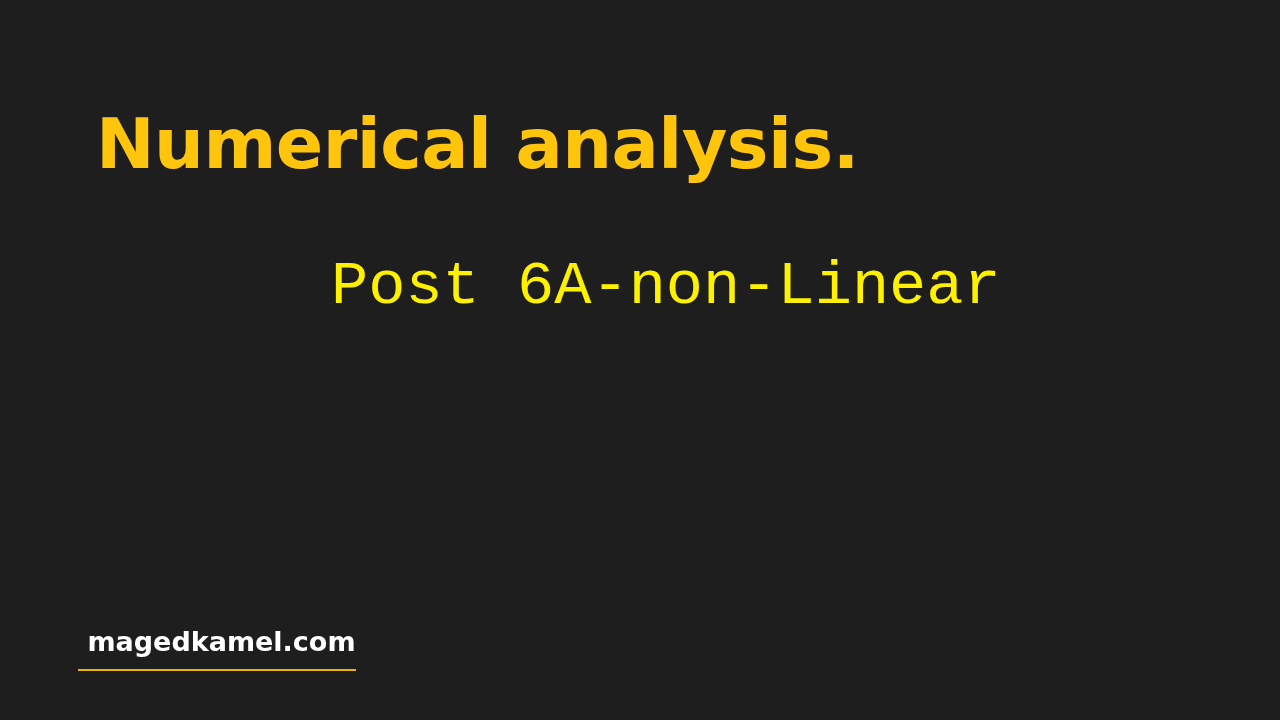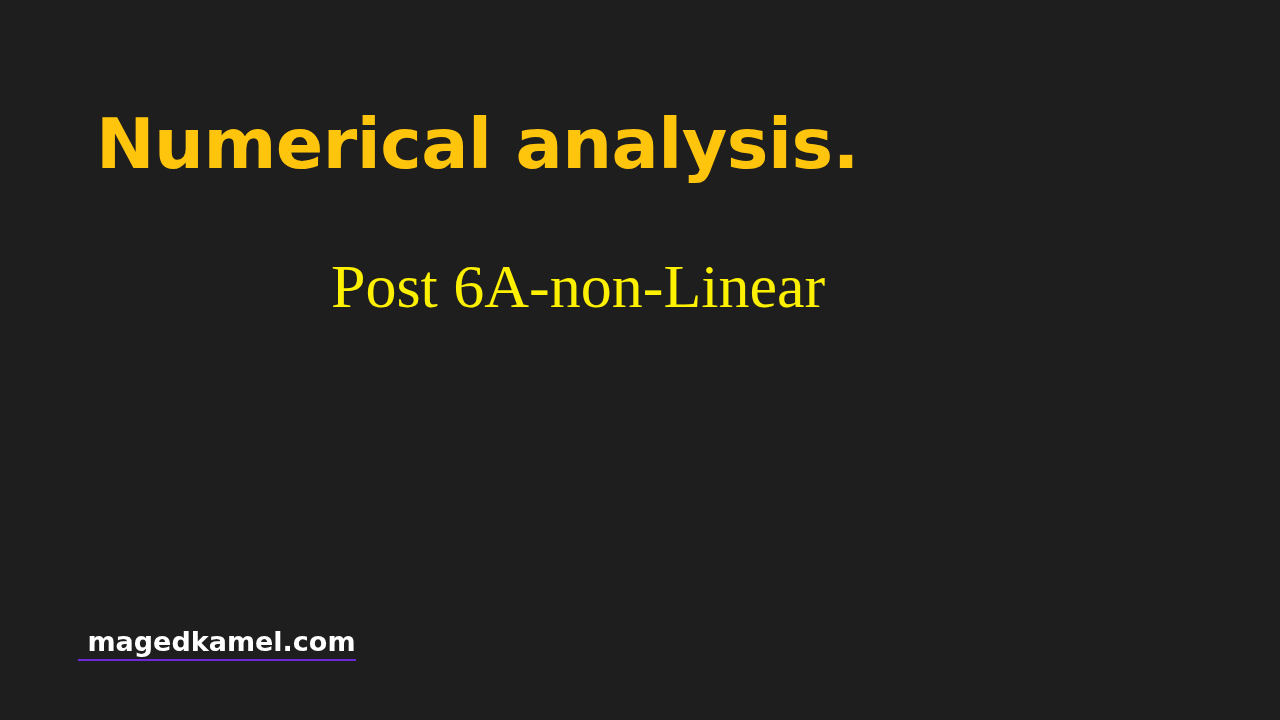--- a/index.html
+++ b/index.html
@@ -33,21 +33,21 @@
     letter-spacing: -0.5px;
     color: #FFC40C;
     white-space: nowrap;
   }
 
   
   .slide-subtitle {
     position: absolute;
     left: 331px;
     top: 203px;
-    font-family: Liberation Serif, serif;
+    font-family: Liberation Mono, monospace;
     font-size: 62px;
     font-weight: 400;
     line-height: 1.05;
     color: #FDF000;
     white-space: nowrap;
   }
 
   
   .slide-body {
     position: absolute;
@@ -64,22 +64,22 @@
   
   .slide-footer {
     position: absolute;
     left: 78px;
     top: 626px;
     font-family: "DejaVu Sans", sans-serif;
     font-size: 27px;
     font-weight: 700;
     color: #FFFFFF;
     text-decoration: none;
-    border-bottom: 2px solid #6d28d9;
-    padding-bottom: 1px;
+    border-bottom: 2px solid #eab308;
+    padding-bottom: 11px;
     white-space: pre;
     line-height: 1.2;
     display: inline-block;
   }
 </style>
 </head>
 <body>
 
 <div class="slide">
 

